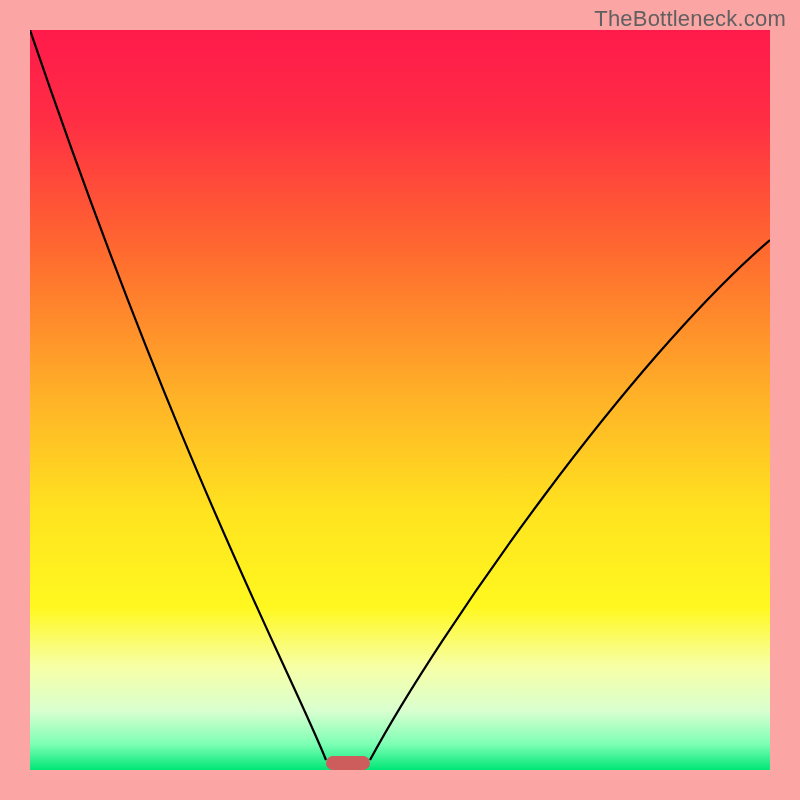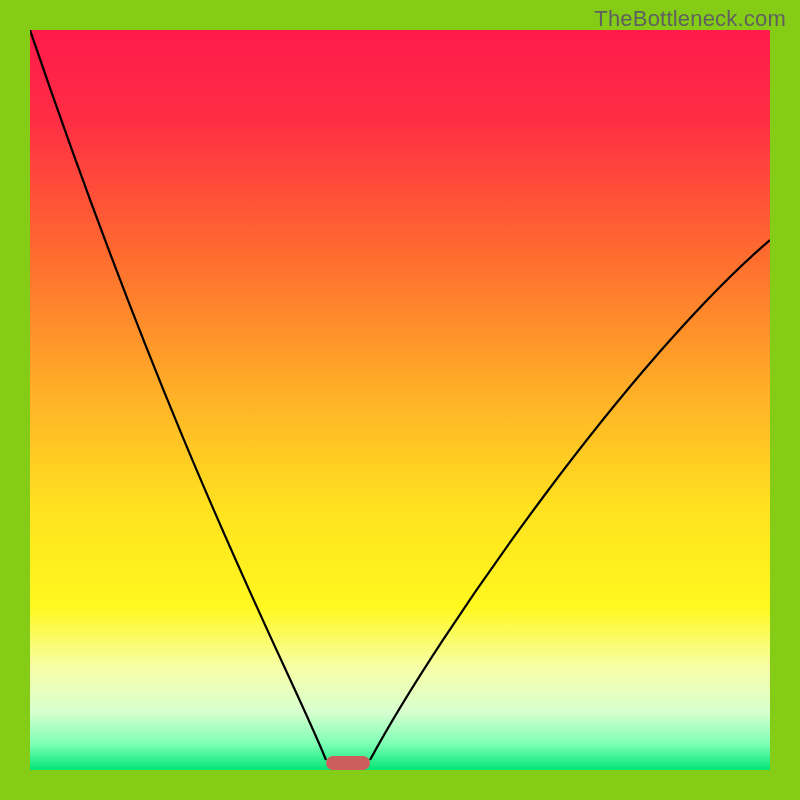--- a/index.html
+++ b/index.html
@@ -8,21 +8,21 @@
     width: 800px;
     height: 800px;
     overflow: hidden;
     background: #000;
     font-family: Arial, Helvetica, sans-serif;
   }
   .frame {
     position: absolute;
     left: 0; top: 0;
     width: 800px; height: 800px;
-    background: #84cc16;
+    background: #fca5a5;
   }
   .plot {
     position: absolute;
     left: 30px;
     top: 30px;
     width: 740px;
     height: 740px;
     overflow: hidden;
   }
   .plot svg {

